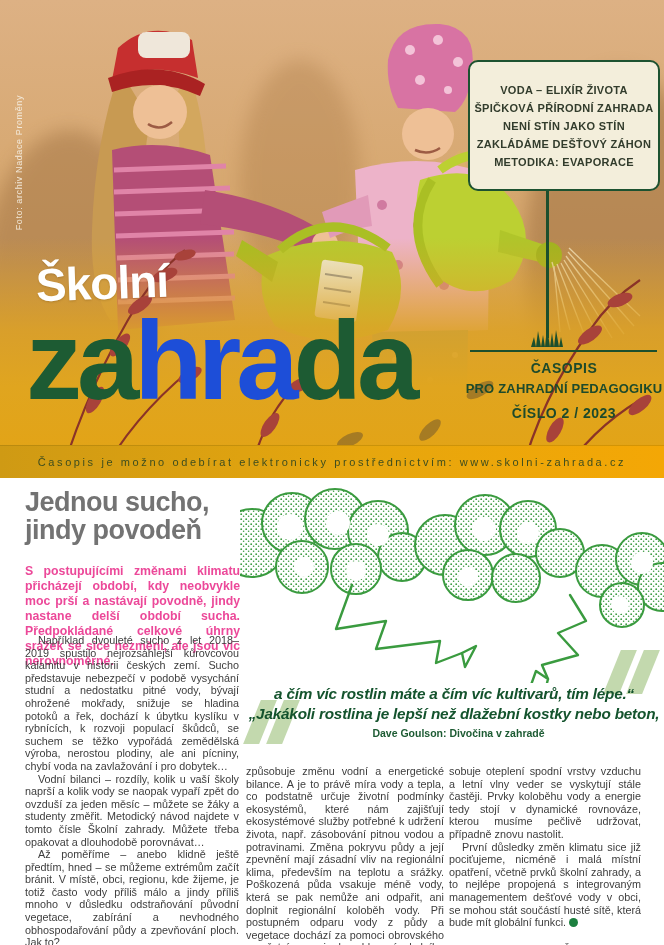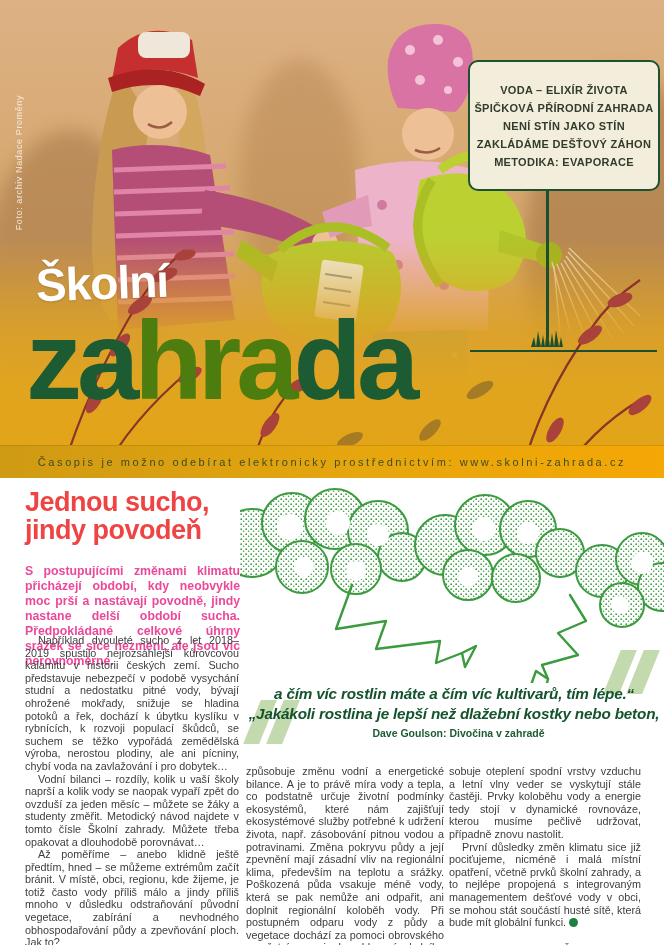--- a/index.html
+++ b/index.html
@@ -40,34 +40,34 @@
   .title1 {
     position:absolute; left:36px; top:256px; color:#ffffff;
     font-size:46px; font-weight:800; letter-spacing:-1px; transform:rotate(-2deg);
     text-shadow:0 1px 2px rgba(90,60,10,.25);
   }
   .title2 {
     position:absolute; left:26px; top:288px; width:460px; height:158px;
     font-size:112px; font-weight:800; letter-spacing:-5px; line-height:146px;
     clip-path:polygon(0 0,100% 0,100% 78%,98.5% 97%,97% 79%,95.5% 99%,94% 80%,92.5% 95%,91% 77%,89.5% 98%,88% 79%,86.5% 94%,85% 77%,83.5% 99%,82% 78%,80.5% 93%,79% 76%,77.5% 97%,76% 80%,74.5% 95%,73% 77%,71.5% 99%,70% 79%,68.5% 93%,67% 76%,65.5% 96%,64% 78%,62.5% 99%,61% 80%,59.5% 94%,58% 77%,56.5% 98%,55% 79%,53.5% 93%,52% 76%,50.5% 97%,49% 78%,47.5% 95%,46% 80%,44.5% 99%,43% 77%,41.5% 94%,40% 78%,38.5% 98%,37% 79%,35.5% 93%,34% 76%,32.5% 96%,31% 80%,29.5% 99%,28% 78%,26.5% 94%,25% 77%,23.5% 97%,22% 79%,20.5% 93%,19% 76%,17.5% 98%,16% 78%,14.5% 95%,13% 80%,11.5% 99%,10% 77%,8.5% 94%,7% 79%,5.5% 98%,4% 78%,2.5% 95%,1% 80%,0 96%);
   }
-  .t-green { color:#1d5b33;text-align:center; } .t-white { color:#4d7c0f; }
+  .t-green { color:#1d5b33;text-align:center; } .t-white { color:#1d4ed8; }
   .subscribe-bar {
     position:absolute; left:0; top:445px; width:664px; height:33px;
     background:linear-gradient(90deg,#cf9a14,#e6a60e 55%,#f4a705);
     display:flex; align-items:center; justify-content:center;
     border-top:1px solid rgba(120,90,0,.25);
   }
   .subscribe-bar span {
     color:#3d4d1f; font-size:11px; font-weight:400; letter-spacing:2.6px; white-space:nowrap;
   }
   
   .article { position:absolute; left:0; top:478px; width:664px; height:467px; background:#fff; }
   .headline {
-    position:absolute; left:25px; top:10px; color:#ef4444;
+    position:absolute; left:25px; top:10px; color:#737373;
     font-size:27px; font-weight:800; line-height:28px; letter-spacing:-.5px;
   }
   .lead {
     position:absolute; left:25px; top:86px; width:215px;
     font-size:12.3px; font-weight:700; line-height:15px; color:#ec4899; text-align:justify;
   }
   .bodycol { font-size:10.8px; line-height:12.6px; color:#3d3d3d; text-align:justify; }
   .bodycol p.ind { text-indent:13px; }
   .col1 { position:absolute; left:25px; top:156px; width:214px; }
   .col2 { position:absolute; left:246px; top:287px; width:198px; }
@@ -240,20 +240,25 @@
       <div class="topic">ZAKLÁDÁME DEŠŤOVÝ ZÁHON</div>
       <div class="topic">METODIKA: EVAPORACE</div>
     </div>
 
     <div class="v-line"></div>
     <svg class="grass-icon" width="38" height="22" viewBox="0 0 38 22">
       <path d="M2 22 L5 12 L7 22 L9 6 L12 22 L14 10 L16 22 L18 2 L21 22 L23 8 L25 22 L27 5 L30 22 L32 12 L34 22 Z" fill="#1c4f2d"></path>
     </svg>
     <div class="h-rule"></div>
 
+    <div class="masthead">
+      <div class="m1">ČASOPIS</div>
+      <div class="m2">PRO ZAHRADNÍ PEDAGOGIKU</div>
+      <div class="m3">ČÍSLO 2 / 2023</div>
+    </div>
 
     <div class="title1">Školní</div>
     <h1 class="title2">
       <span class="t-green">za</span><span class="t-white">hra</span><span class="t-green">da</span>
     </h1>
 
     <div class="subscribe-bar">
       <span>Časopis je možno odebírat elektronicky prostřednictvím: www.skolni-zahrada.cz</span>
     </div>
   </div>

